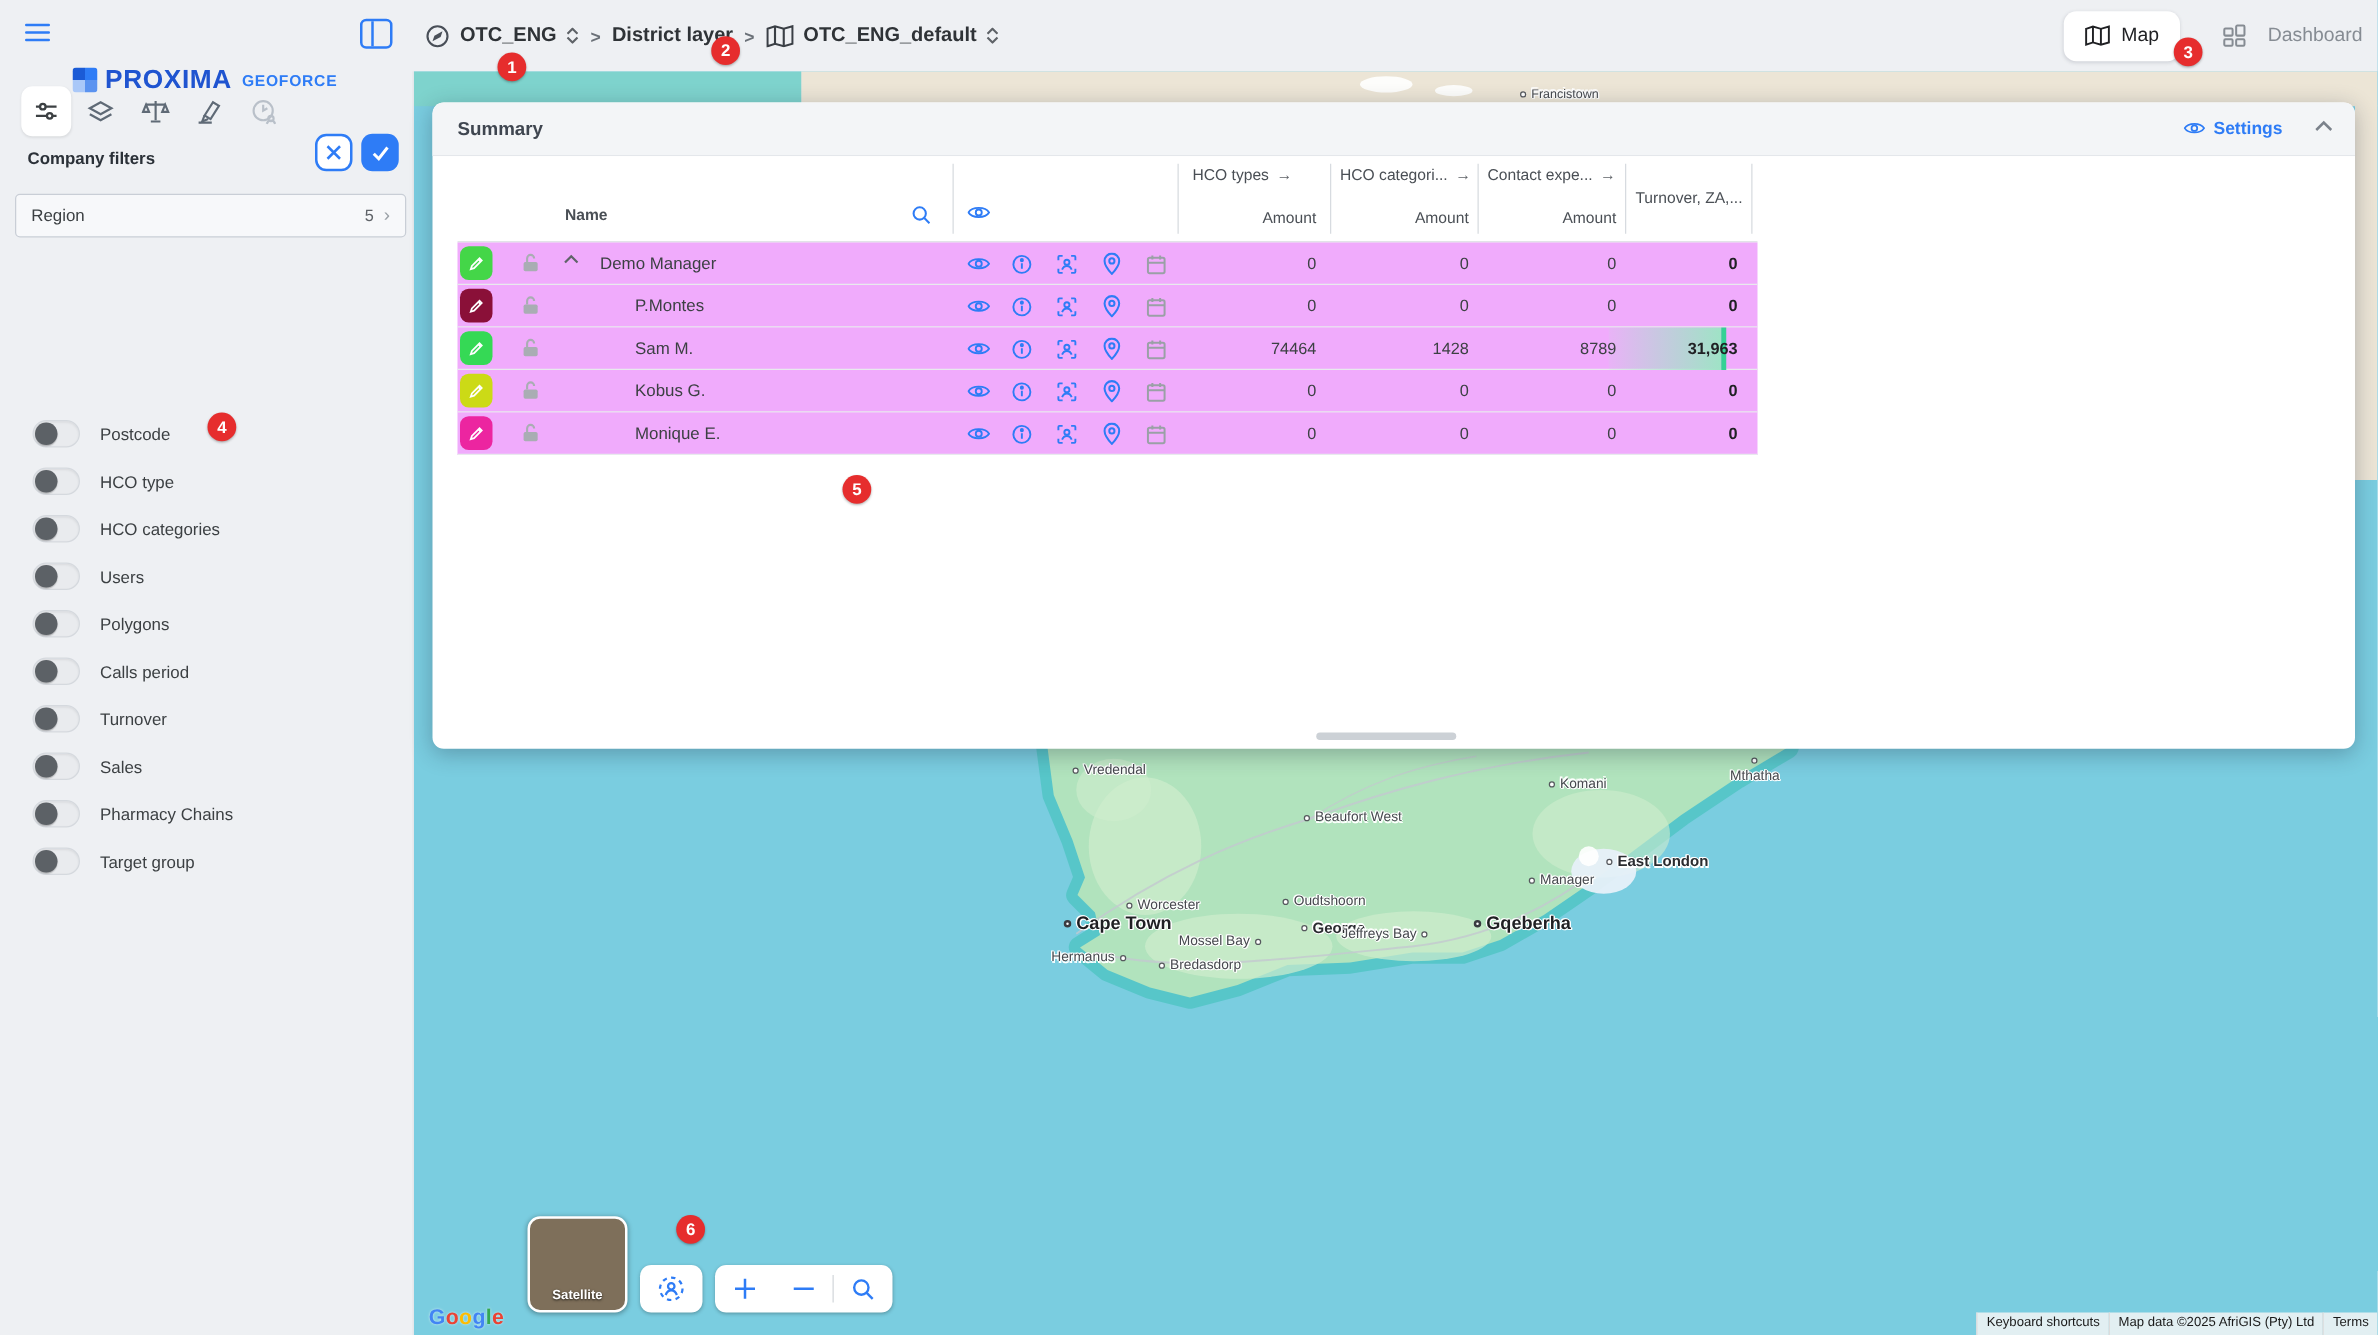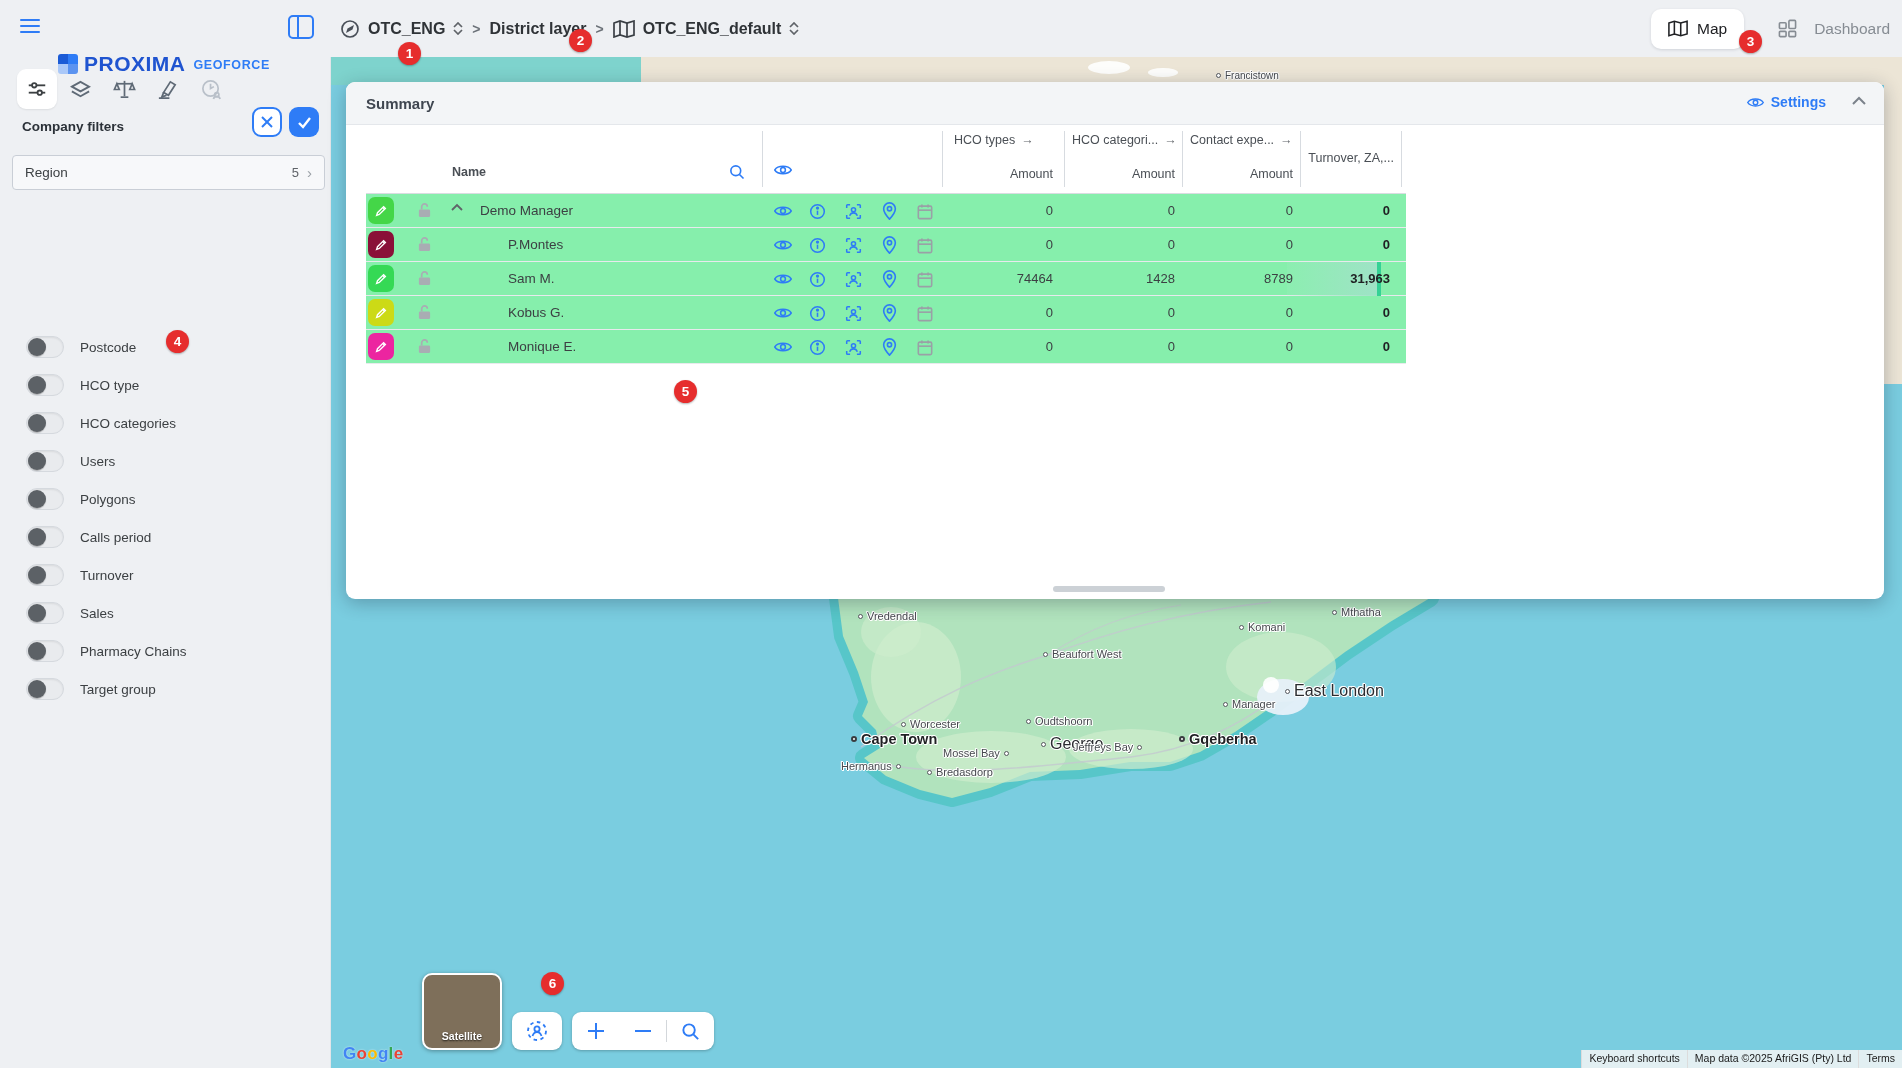--- a/index.html
+++ b/index.html
@@ -56,21 +56,21 @@
   .strip-teal { position:absolute; left:0; top:0; width:310px; height:28px; background:#7ed3cd; }
   .strip-land { position:absolute; left:310px; top:0; width:1261px; height:28px; background:#ece5d6; }
   .strip-side { position:absolute; left:1553px; top:27px; width:18px; height:300px; background:#ece5d6; }
   .pan { position:absolute; background:#fdfdfb; border-radius:50%; }
   .land-svg { position:absolute; left:0; top:0; }
   .city { position:absolute; display:flex; align-items:center; gap:4px; font-size:11px; color:#46494e;
           text-shadow:1px 0 0 #fff,-1px 0 0 #fff,0 1px 0 #fff,0 -1px 0 #fff,1px 1px 0 #fff,-1px -1px 0 #fff; white-space:nowrap; }
   .city .dot { width:5px; height:5px; border:1.6px solid #55585d; background:#fff; border-radius:50%; flex:0 0 auto; }
   .city.big { font-size:14.5px; font-weight:700; color:#1f2023; }
   .city.big .dot { width:6px; height:6px; border-width:2.2px; border-color:#3a3c40; }
-  .city.mid { font-size:16px; font-weight:400; color:#2a2c30; }
+  .city.mid { font-size:12px; font-weight:700; color:#2a2c30; }
   .city.tiny { font-size:10px; }
 
   .sat-chip { position:absolute; left:91px; top:916px; width:80px; height:77px; border-radius:10px; border:2px solid #fff; box-shadow:0 1px 4px rgba(0,0,0,.35); cursor:pointer;
     background:
       radial-gradient(circle at 20% 30%, #6b5d49 0 3px, transparent 3px),
       radial-gradient(circle at 70% 20%, #a59278 0 4px, transparent 4px),
       radial-gradient(circle at 40% 70%, #54483a 0 3px, transparent 3px),
       radial-gradient(circle at 80% 60%, #8d7c64 0 5px, transparent 5px),
       radial-gradient(circle at 55% 45%, #75654f 0 6px, transparent 6px),
       #847least;
@@ -97,21 +97,21 @@
   .table { position:absolute; left:20px; top:43px; width:1060px; }
   .thead { position:absolute; left:0; top:0; width:1040px; height:69px; border-bottom:1px solid #d9dce1; }
   .vdiv { position:absolute; top:6px; bottom:6px; width:1px; background:#d7dbe0; }
   .gh { position:absolute; top:8px; font-size:12.5px; color:#4a4f55; white-space:nowrap; }
   .gh .arr { color:#5f6368; margin-left:6px; }
   .gh-turn { position:absolute; top:26px; font-size:12.5px; color:#4a4f55; text-align:right; }
   .name-h { position:absolute; left:86px; top:40px; font-size:12.5px; font-weight:700; color:#4a4f55; }
   .h-ic { position:absolute; top:38px; color:#2e7cf6; }
   .amount-h { position:absolute; top:42px; width:100px; text-align:right; font-size:12.5px; color:#4a4f55; }
   .tbody { position:absolute; left:0; top:69px; width:1040px; }
-  .trow { position:relative; width:1040px; height:34px; border-bottom:1px solid #e8eaed; background:#86efac; }
+  .trow { position:relative; width:1040px; height:34px; border-bottom:1px solid #e8eaed; background:#f0abfc; }
   .rbadge { position:absolute; left:2px; top:3px; width:26px; height:27px; border-radius:7px; display:flex; align-items:center; justify-content:center; color:#fff; }
   .rlock { position:absolute; left:51px; top:8px; color:#a9adb3; }
   .rchev { position:absolute; left:85px; top:9px; color:#5f6368; }
   .rname { position:absolute; left:114px; top:9px; font-size:13.5px; color:#3c4043; cursor:pointer; }
   .trow.child .rname { left:142px; }
   .ric { position:absolute; top:8px; width:18px; height:18px; color:#2e7cf6; cursor:pointer; }
   .ric.gray { color:#9aa0a6; }
   .val { position:absolute; top:9px; width:100px; text-align:right; font-size:13px; color:#3c4043; }
   .val.turn { font-weight:700; color:#202124; }
   .hl-cell { position:absolute; left:921px; top:0; width:94px; height:34px; background:linear-gradient(90deg, rgba(180,233,208,.12), #9fe3c6); border-right:4px solid #35d195; }
@@ -152,21 +152,21 @@
         <span>Francistown</span>
       </div>
     <div class="city" style="left:527px;top:553px;">
         <span class="dot"></span>
         <span>Vredendal</span>
       </div>
     <div class="city" style="left:908px;top:564px;">
         <span class="dot"></span>
         <span>Komani</span>
       </div>
-    <div class="city" style="left:1001px;top:549px;">
+    <div class="city" style="left:1053px;top:549px;flex-direction:column;">
         <span class="dot"></span>
         <span>Mthatha</span>
       </div>
     <div class="city" style="left:712px;top:591px;">
         <span class="dot"></span>
         <span>Beaufort West</span>
       </div>
     <div class="city mid" style="left:954px;top:625px;">
         <span class="dot"></span>
         <span>East London</span>

